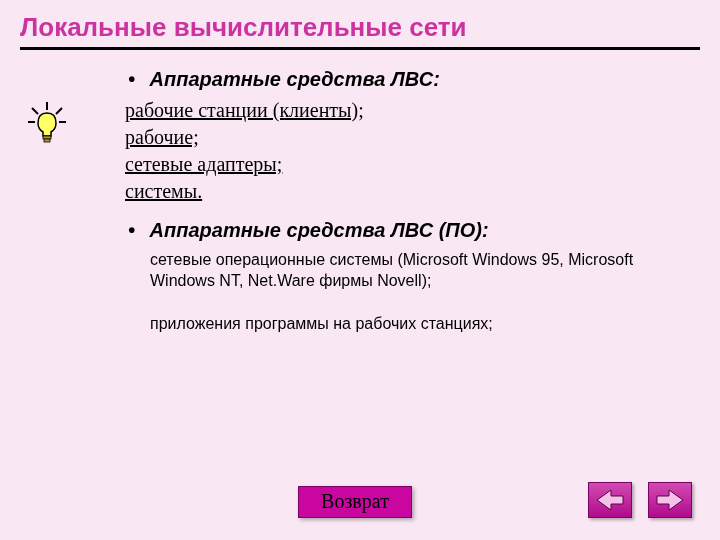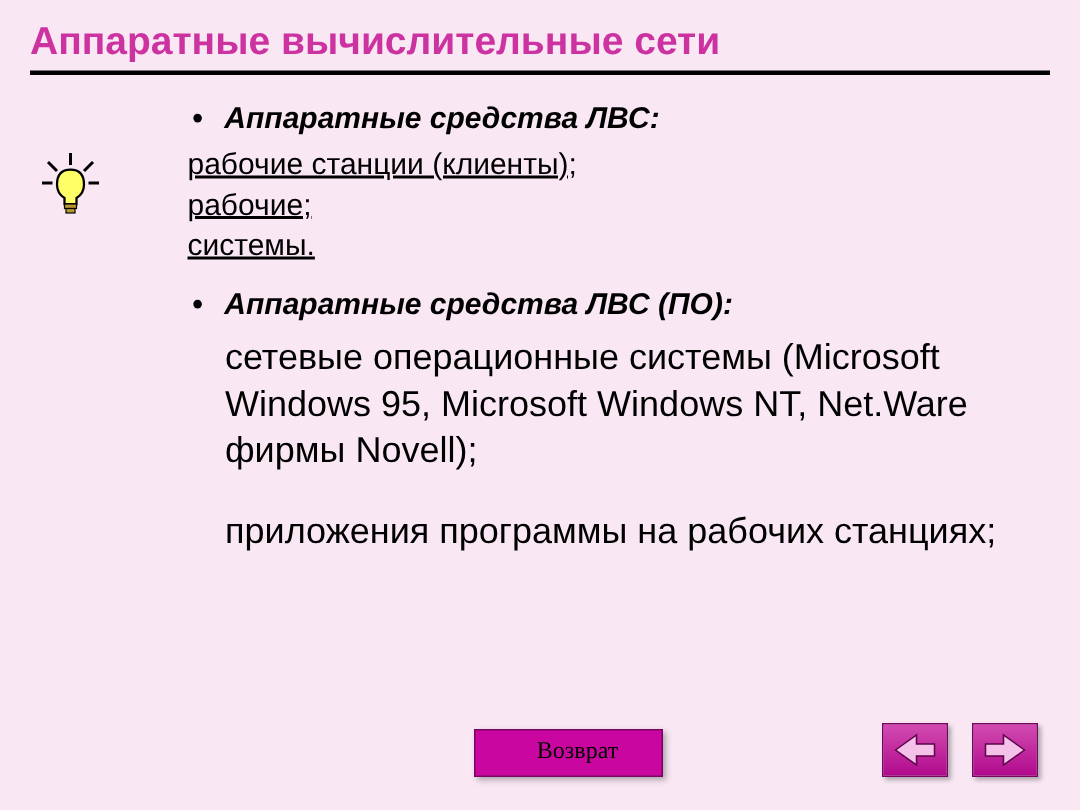--- a/index.html
+++ b/index.html
@@ -52,54 +52,54 @@
   }
   .bullet {
     display: inline-block;
     width: 16px;
     text-align: left;
   }
   ul.links {
     list-style: none;
     margin: 0 0 0 105px;
     padding: 0;
+    font-family: Liberation Serif, serif;
   }
   ul.links li {
     font-size: 20px;
     text-decoration: underline;
     line-height: 1.35;
     color: #000;
   }
   .soft-block {
     margin-left: 130px;
     margin-right: 40px;
-    font-size: 24px;
+    font-size: 16px;
     line-height: 1.3;
     margin-top: 8px;
   }
   .soft-block p {
     margin: 0 0 22px 0;
   }
 
   .btn-return {
     position: absolute;
-    left: 316px;
+    left: 298px;
     bottom: 22px;
     width: 112px;
     height: 30px;
     background: #c907a0;
     color: #000;
     border: 1px solid #7a0462;
-    font-size: 16px;
+    font-size: 20px;
     font-family: "Times New Roman", serif;
     text-align: center;
     line-height: 28px;
     box-shadow: 2px 2px 4px rgba(0,0,0,0.3);
     cursor: pointer;
-    padding-left: 12px;
   }
 
   .nav-buttons {
     position: absolute;
     right: 28px;
     bottom: 22px;
     display: flex;
     gap: 16px;
   }
   .nav-btn {
@@ -110,21 +110,21 @@
     box-shadow: 2px 2px 3px rgba(0,0,0,0.3);
     position: relative;
     cursor: pointer;
   }
   .nav-btn svg { position:absolute; top:4px; left:6px; }
   .arrow { fill:#f4c2e8; stroke:#5e0249; stroke-width:1; }
 </style>
 </head>
 <body>
 
-<div class="title">Аппаратные вычислительные сети</div>
+<div class="title">Локальные вычислительные сети</div>
 <div class="hr"></div>
 
 <div class="icon-block">
   <svg width="46" height="46" viewBox="0 0 46 46">
     <g class="rays">
       <line x1="23" y1="2" x2="23" y2="10"></line>
       <line x1="8" y1="8" x2="14" y2="14"></line>
       <line x1="38" y1="8" x2="32" y2="14"></line>
       <line x1="4" y1="22" x2="11" y2="22"></line>
       <line x1="42" y1="22" x2="35" y2="22"></line>
@@ -137,20 +137,21 @@
 
 <div class="content">
 
   <div class="section-heading">
     <span class="bullet">•</span>
     <span>Аппаратные средства ЛВС:</span>
   </div>
   <ul class="links">
     <li>рабочие станции (клиенты);</li>
     <li>рабочие;</li>
+    <li>сетевые адаптеры;</li>
     <li>системы.</li>
   </ul>
 
   <div class="section-heading" style="margin-top:14px;">
     <span class="bullet">•</span>
     <span>Аппаратные средства ЛВС (ПО):</span>
   </div>
   <div class="soft-block">
     <p>сетевые операционные системы (Microsoft Windows 95, Microsoft Windows NT, Net.Ware фирмы Novell);</p>
     <p>приложения программы на рабочих станциях;</p>

